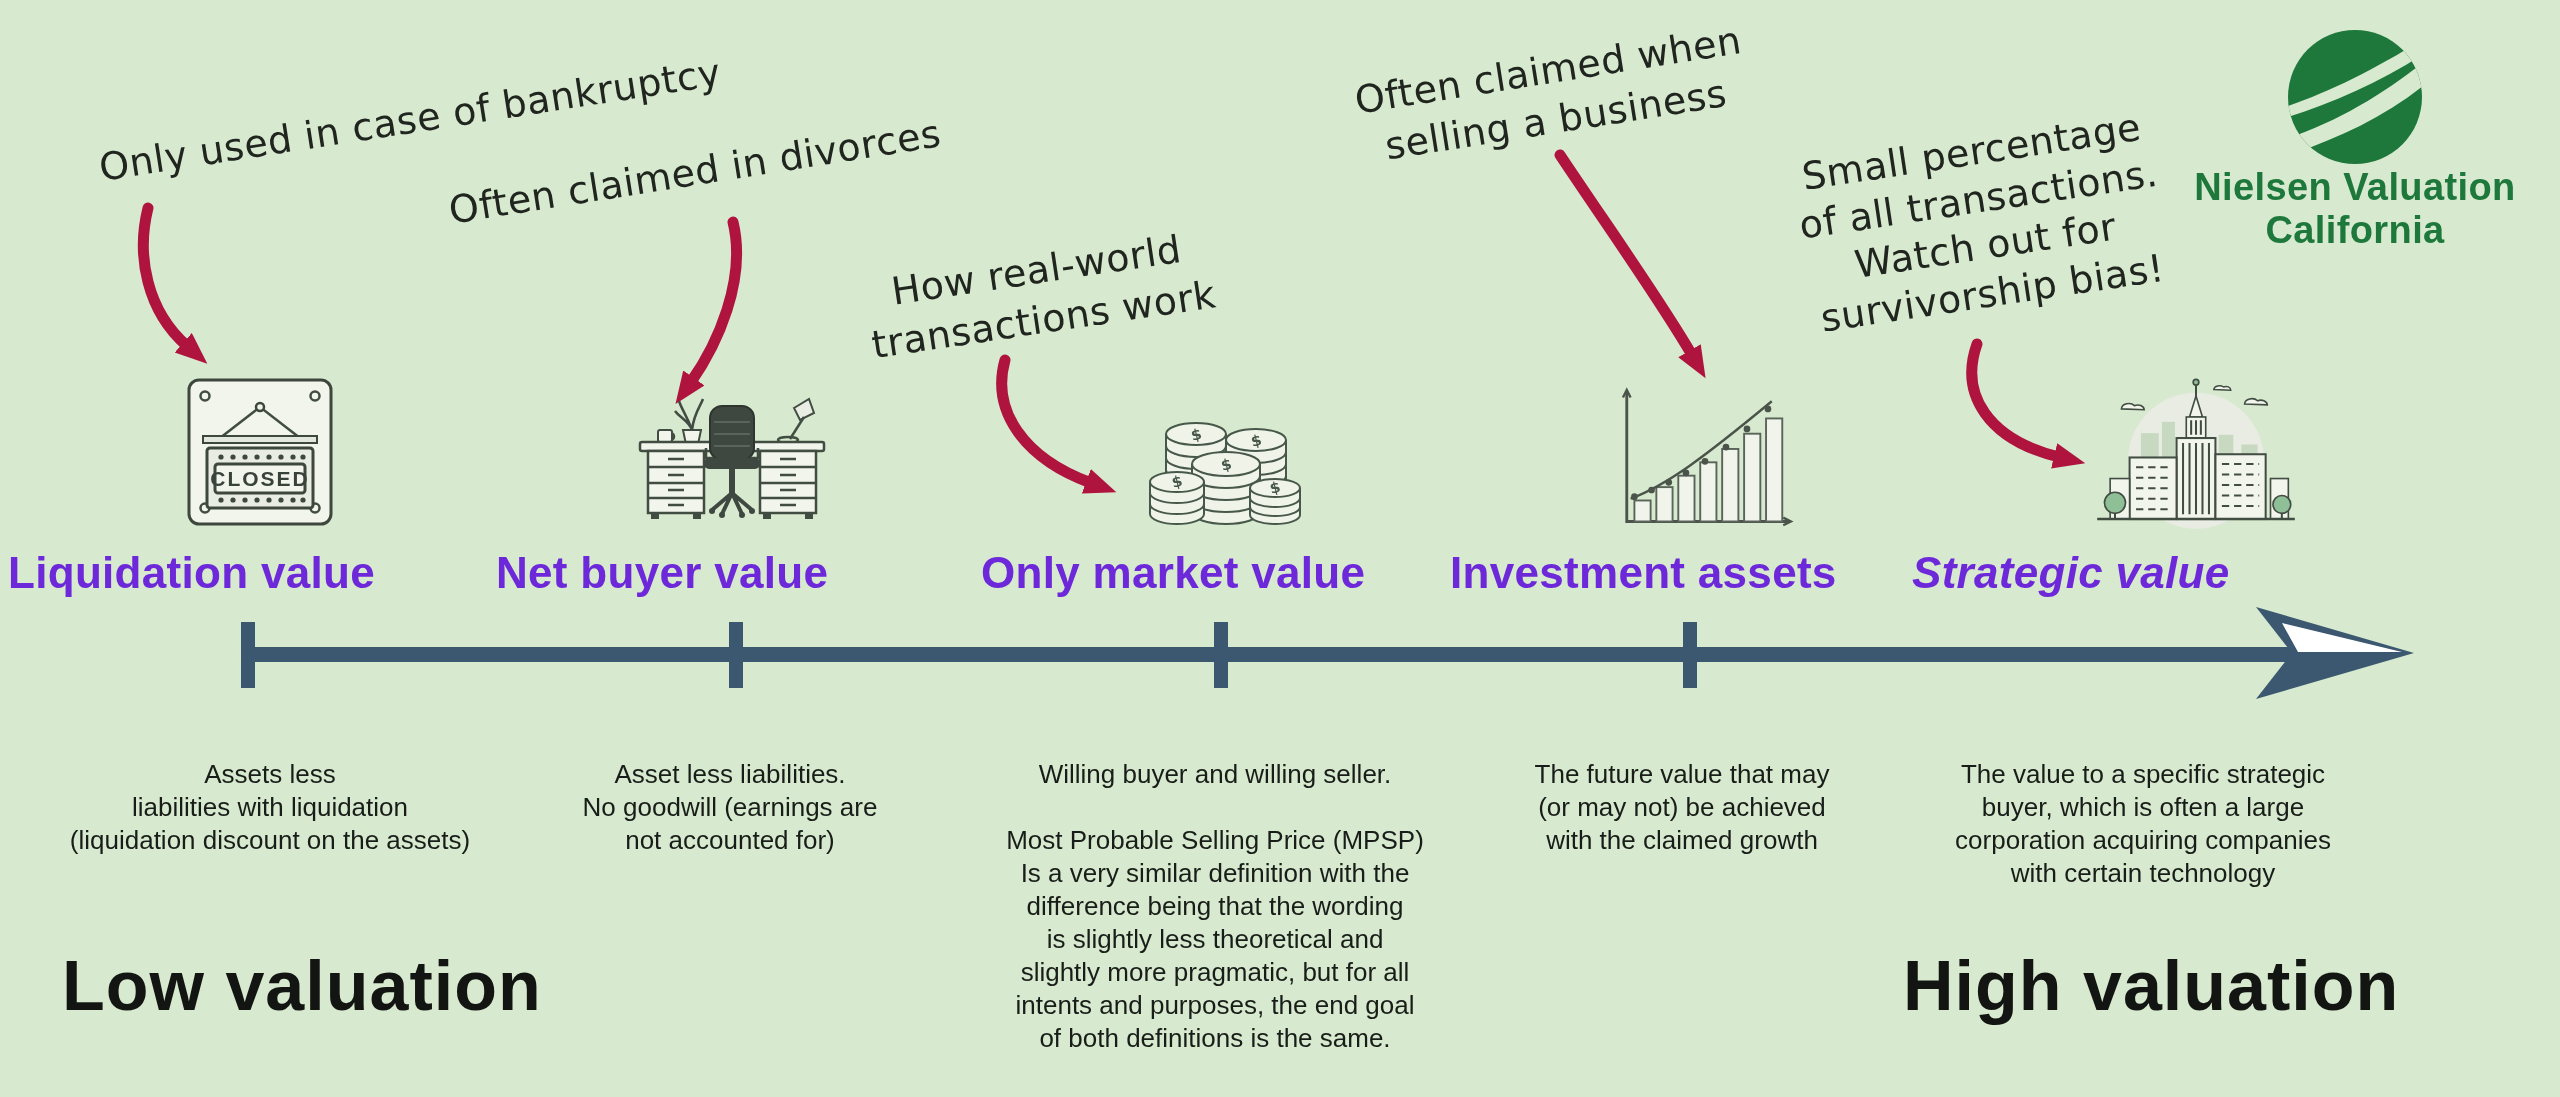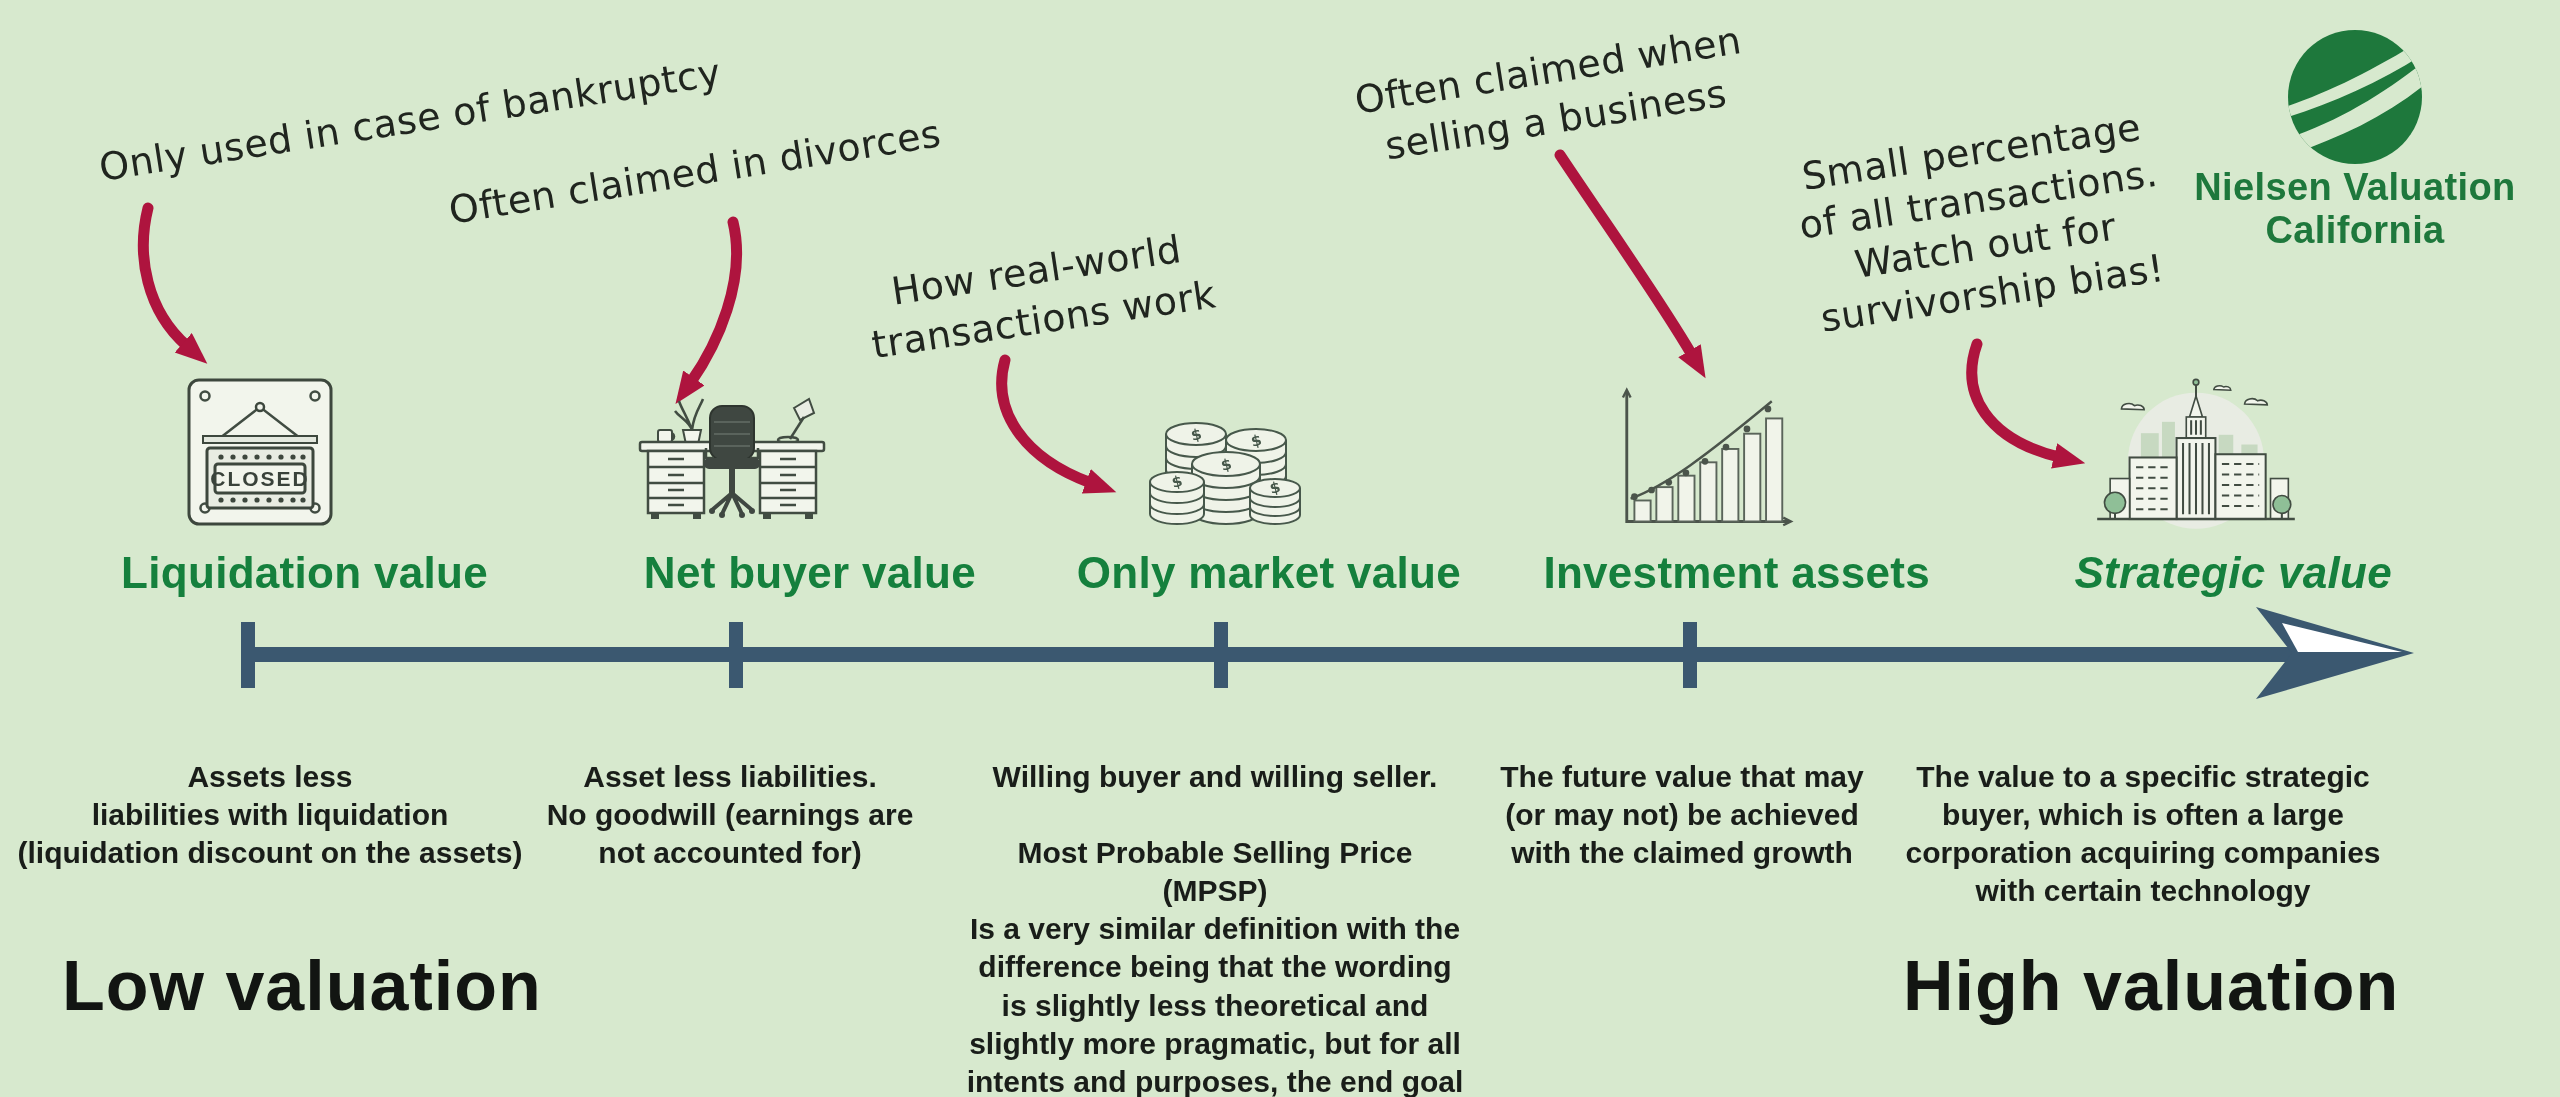--- a/index.html
+++ b/index.html
@@ -1,22 +1,22 @@
 <!DOCTYPE html>
 <html><head>
 <meta charset="utf-8">
 <style>
   html,body{margin:0;padding:0;background:#d7e9ce;}
   #canvas{position:relative;width:2560px;height:1097px;background:#d7e9ce;
           font-family:"Liberation Sans",sans-serif;color:#161a16;overflow:hidden;}
   .abs{position:absolute;}
   .hand{font-family:"DejaVu Sans",sans-serif;font-size:38px;line-height:1.32;
         color:#20251f;white-space:pre-line;letter-spacing:.5px;}
-  .title{font-size:44px;font-weight:bold;text-align:right;color:#15803d;letter-spacing:.3px;}
-  .desc{font-size:30px;font-weight:bold;text-align:center;line-height:1.27;
+  .title{font-size:44px;font-weight:bold;text-align:left;color:#6d28d9;letter-spacing:.3px;}
+  .desc{font-size:26px;font-weight:normal;text-align:center;line-height:1.27;
         white-space:pre-line;color:#191d19;}
   .endpoint{font-size:70px;font-weight:bold;color:#121512;letter-spacing:1px;}
   .logo-text{font-size:38px;font-weight:bold;color:#1e783c;text-align:center;letter-spacing:.4px;}
   #bar{position:absolute;left:252px;top:647px;width:2046px;height:15px;background:#3b5870;}
   .tick{position:absolute;width:14px;height:66px;top:622px;background:#3b5870;}
   .arrow-path{fill:none;stroke:#ae143e;stroke-width:11;stroke-linecap:round;}
   .ink{stroke:#414c42;stroke-width:2.5;fill:none;}
   .paper{fill:#f2f5ec;}
 </style>
 </head>

